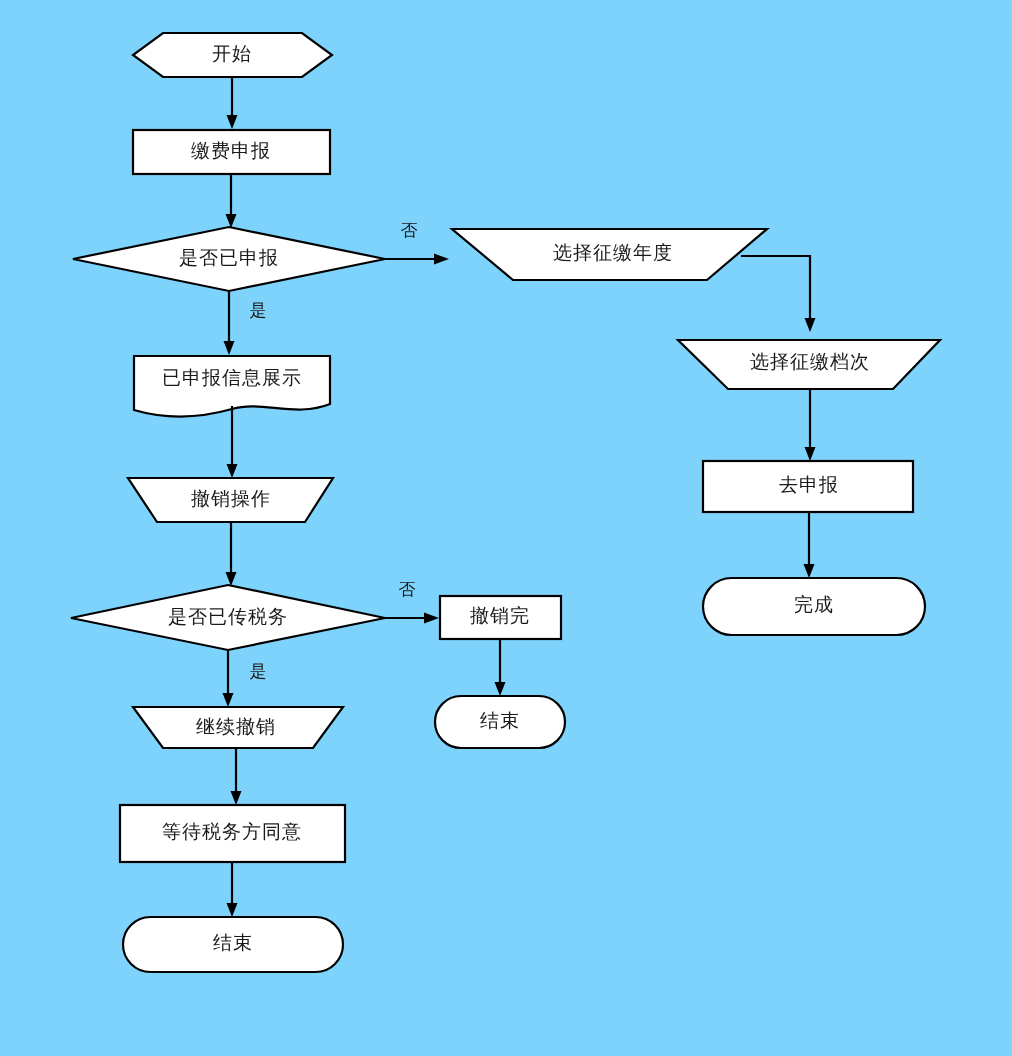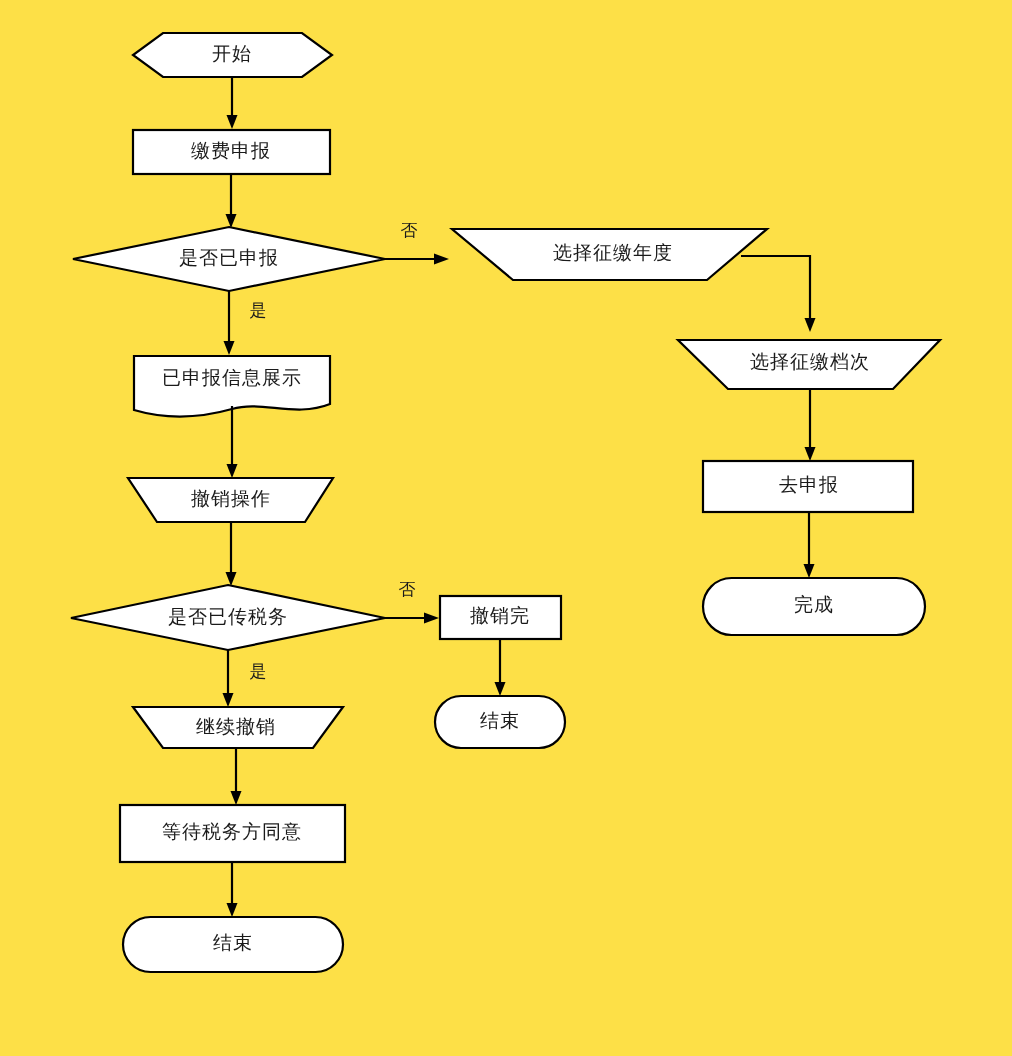--- a/index.html
+++ b/index.html
@@ -11,21 +11,21 @@
   body {
     width: 1012px;
     height: 1056px;
     font-family: "Liberation Serif", "DejaVu Serif", serif;
     overflow: hidden;
   }
   #flowchart-root {
     position: relative;
     width: 1012px;
     height: 1056px;
-    background: #fde047;
+    background: #7dd3fc;
   }
   svg#flow-svg {
     display: block;
     width: 1012px;
     height: 1056px;
   }
   .shape {
     fill: #ffffff;
     stroke: #000000;
     stroke-width: 2.2;

